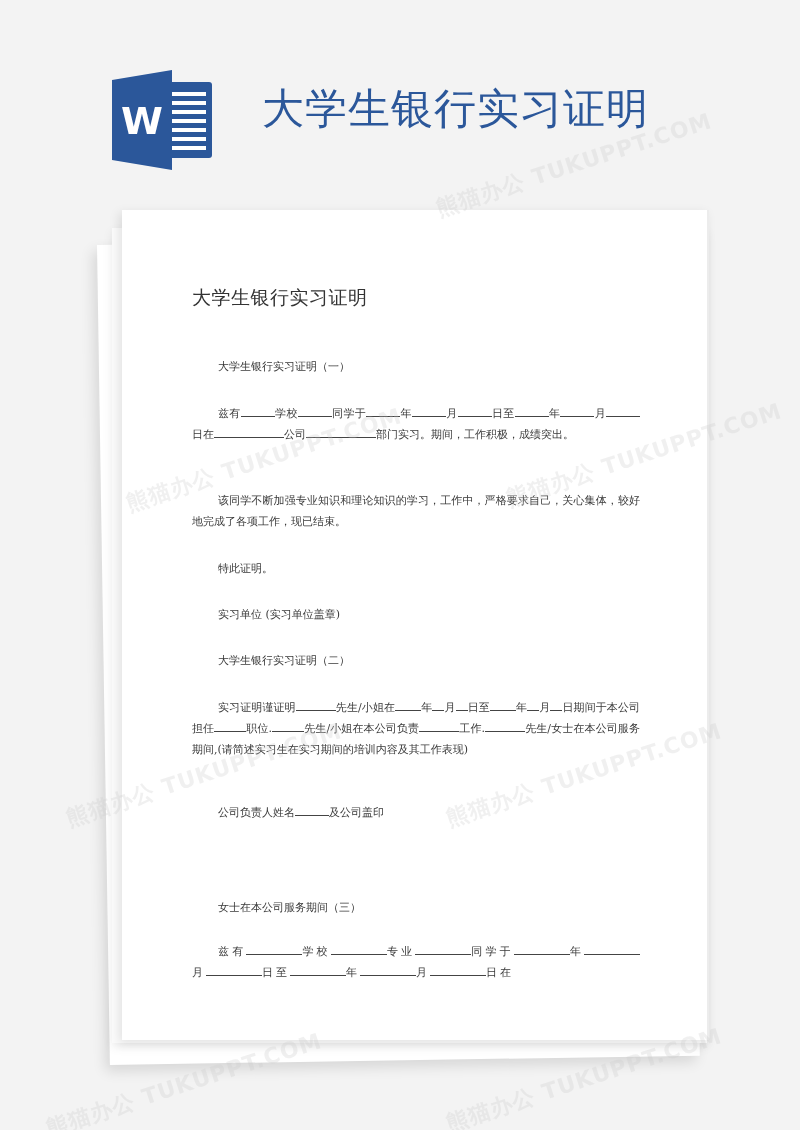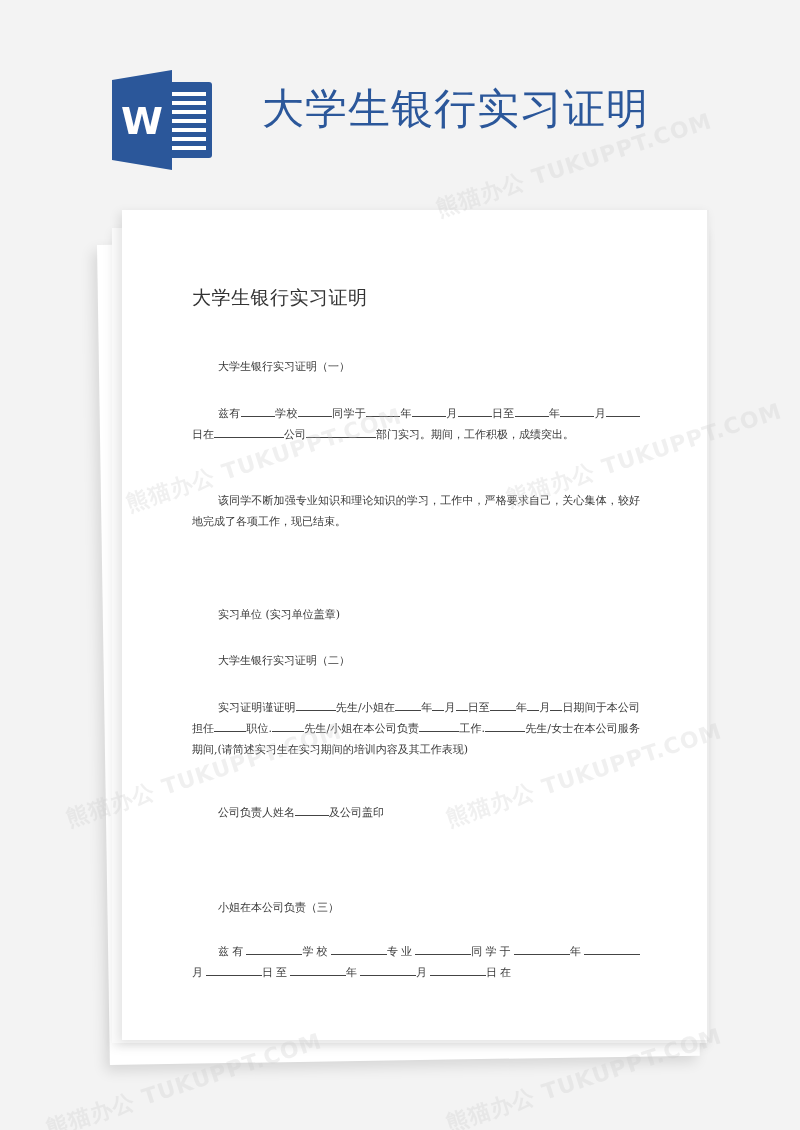--- a/index.html
+++ b/index.html
@@ -77,33 +77,34 @@
 <div class="page">
   <div class="doc-title">大学生银行实习证明</div>
 
   <div class="para indent" style="top:146px;">大学生银行实习证明（一）</div>
 
   <div class="para indent" style="top:193px;">
     <span>兹有</span><span class="blank" style="width:34px"></span><span>学校</span><span class="blank" style="width:34px"></span><span>同学于</span><span class="blank" style="width:34px"></span><span>年</span><span class="blank" style="width:34px"></span><span>月</span><span class="blank" style="width:34px"></span><span>日至</span><span class="blank" style="width:34px"></span><span>年</span><span class="blank" style="width:34px"></span><span>月</span><span class="blank" style="width:34px"></span><span>日在</span><span class="blank" style="width:70px"></span><span>公司</span><span class="blank" style="width:70px"></span><span>部门实习。期间，工作积极，成绩突出。</span>
   </div>
 
   <div class="para indent" style="top:280px;">该同学不断加强专业知识和理论知识的学习，工作中，严格要求自己，关心集体，较好地完成了各项工作，现已结束。</div>
+  <div class="para indent" style="top:348px;">特此证明。</div>
   <div class="para indent" style="top:440px;">大学生银行实习证明（二）</div>
 
   <div class="para indent" style="top:394px;">实习单位 (实习单位盖章)</div>
 
   <div class="para indent" style="top:487px;">
     <span>实习证明谨证明</span><span class="blank" style="width:40px"></span><span>先生/小姐在</span><span class="blank" style="width:26px"></span><span>年</span><span class="blank" style="width:12px"></span><span>月</span><span class="blank" style="width:12px"></span><span>日至</span><span class="blank" style="width:26px"></span><span>年</span><span class="blank" style="width:12px"></span><span>月</span><span class="blank" style="width:12px"></span><span>日期间于本公司担任</span><span class="blank" style="width:32px"></span><span>职位.</span><span class="blank" style="width:32px"></span><span>先生/小姐在本公司负责</span><span class="blank" style="width:40px"></span><span>工作.</span><span class="blank" style="width:40px"></span><span>先生/女士在本公司服务期间,(请简述实习生在实习期间的培训内容及其工作表现)</span>
   </div>
 
   <div class="para indent" style="top:592px;">
     <span>公司负责人姓名</span><span class="blank" style="width:34px"></span><span>及公司盖印</span>
   </div>
 
-  <div class="para indent" style="top:687px;">小姐在本公司负责（三）</div>
+  <div class="para indent" style="top:687px;">女士在本公司服务期间（三）</div>
 
   <div class="para indent" style="top:732px; letter-spacing:3px;font-family:Liberation Mono, monospace;">
     <span>兹有</span><span class="blank" style="width:56px"></span><span>学校</span><span class="blank" style="width:56px"></span><span>专业</span><span class="blank" style="width:56px"></span><span>同学于</span><span class="blank" style="width:56px"></span><span>年</span><span class="blank" style="width:56px"></span><span>月</span><span class="blank" style="width:56px"></span><span>日至</span><span class="blank" style="width:56px"></span><span>年</span><span class="blank" style="width:56px"></span><span>月</span><span class="blank" style="width:56px"></span><span>日在</span>
   </div>
 </div>
 
 <div class="watermark" style="left:430px; top:150px;">熊猫办公 TUKUPPT.COM</div>
 <div class="watermark" style="left:120px; top:445px;">熊猫办公 TUKUPPT.COM</div>
 <div class="watermark" style="left:500px; top:440px;">熊猫办公 TUKUPPT.COM</div>
 <div class="watermark" style="left:60px; top:760px;">熊猫办公 TUKUPPT.COM</div>

